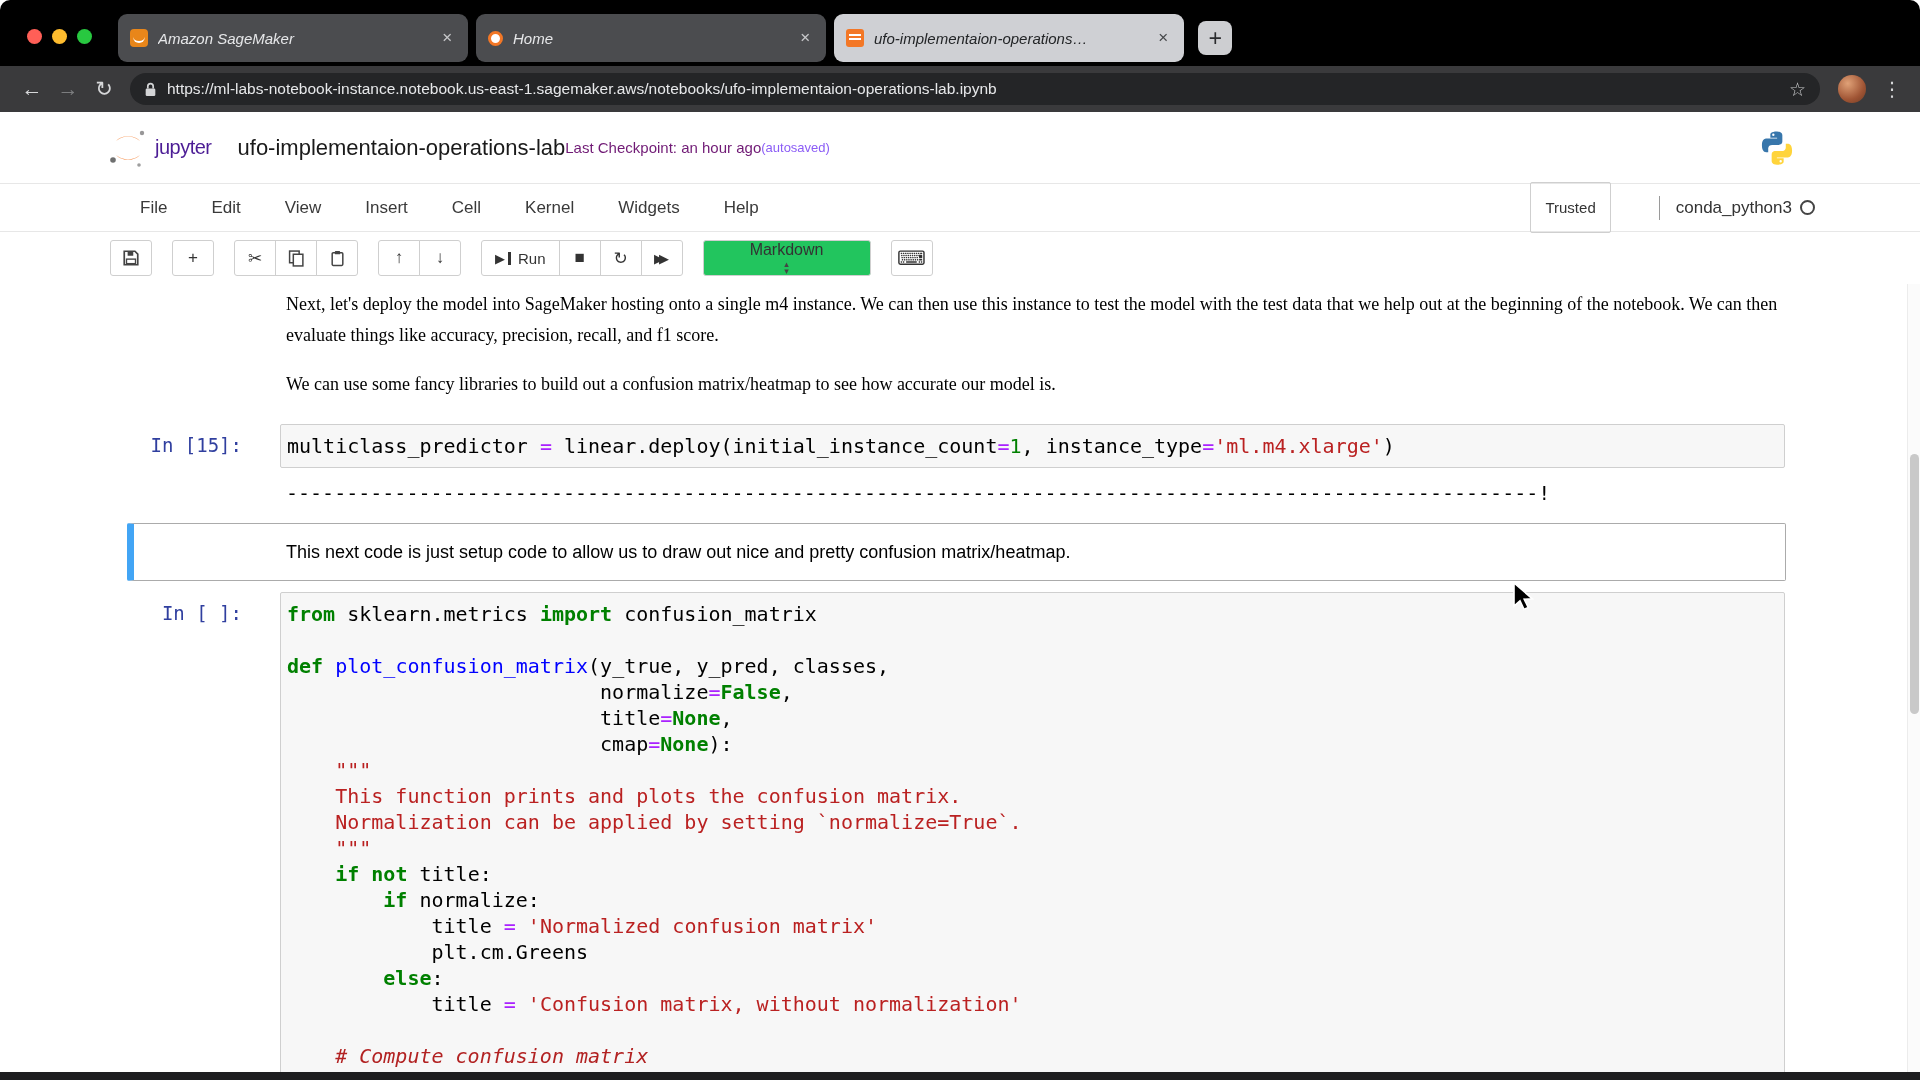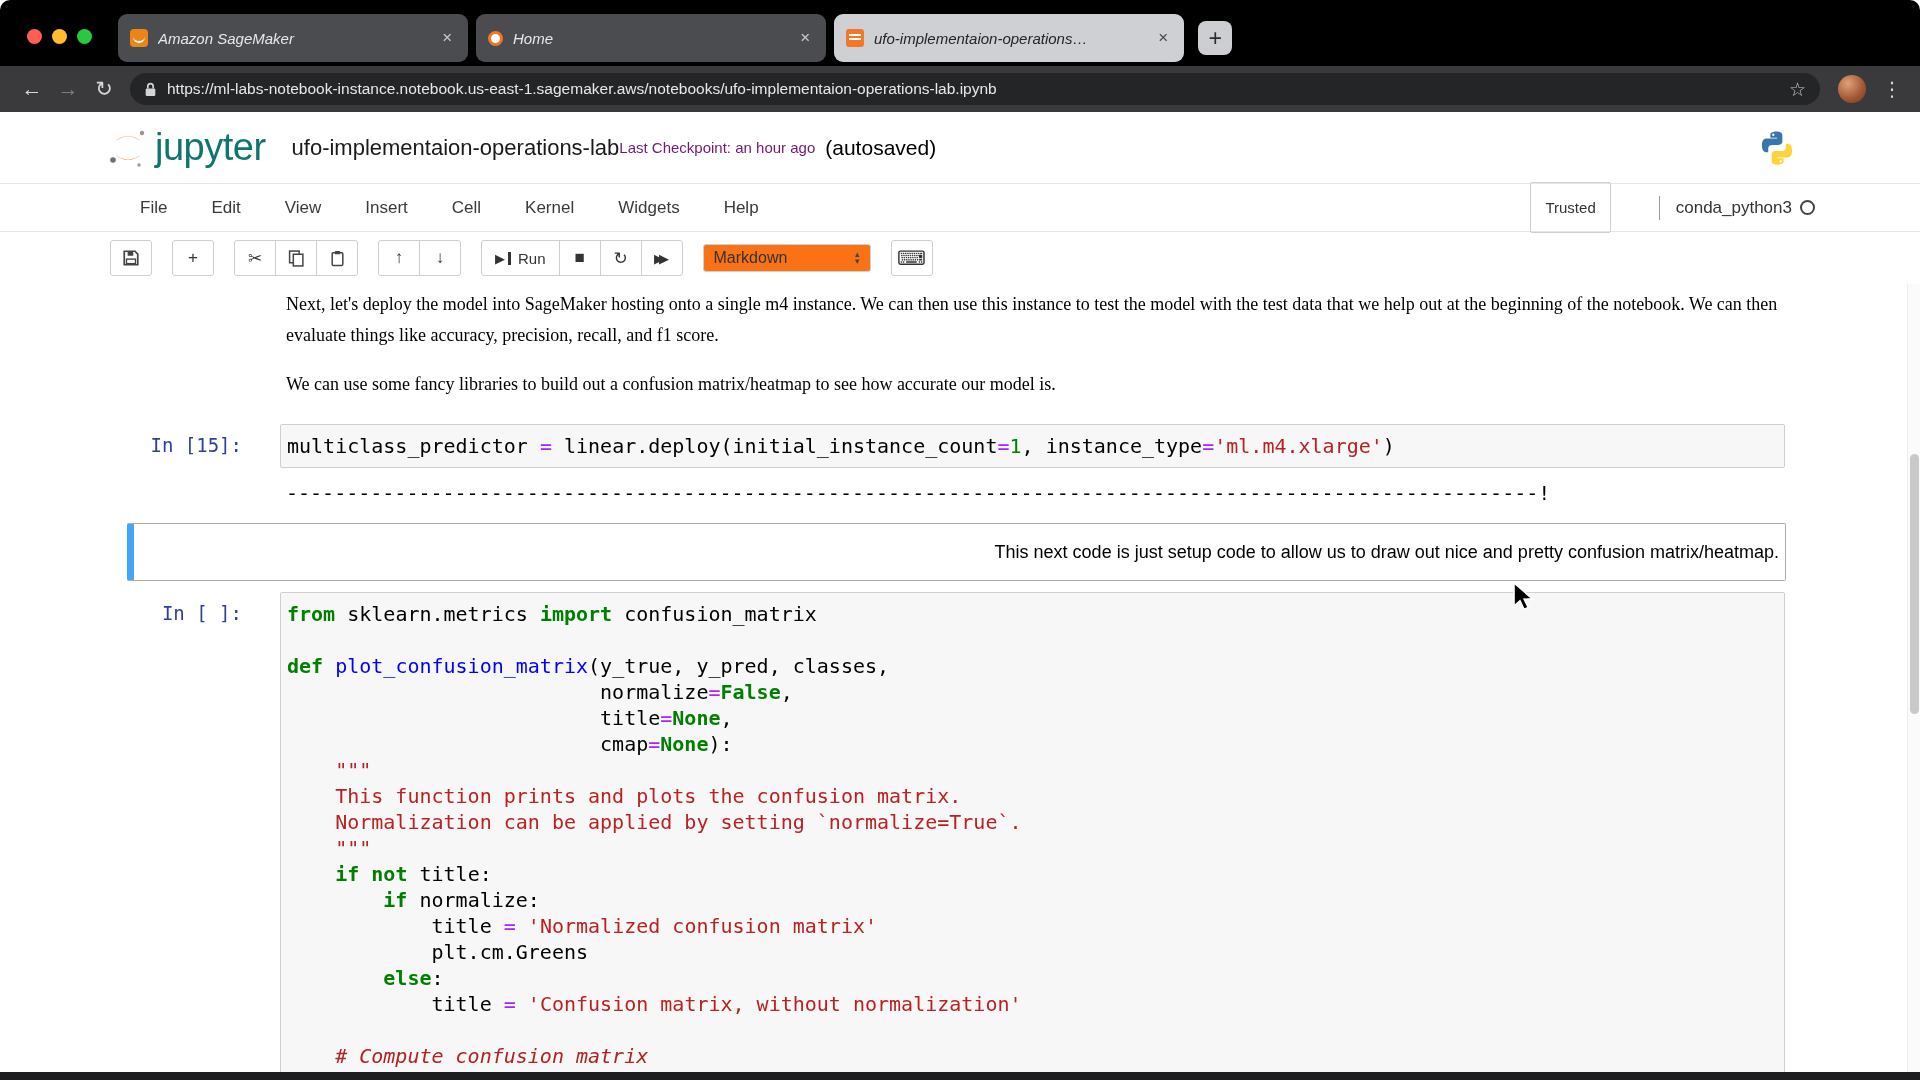--- a/index.html
+++ b/index.html
@@ -38,24 +38,24 @@
   .urlpill .lock { margin-right:10px; display:flex; }
   .urltext { flex:1; color:#e7e8ea; font-size:15.5px; white-space:nowrap; overflow:hidden; }
   .star { color:#c9cacc; font-size:19px; margin-left:10px; }
   .avatar { width:28px; height:28px; border-radius:50%; margin:0 12px 0 8px;
             background:radial-gradient(circle at 35% 30%, #e0a177, #a05535 60%, #6e3a22); }
   .dots { color:#d6d7d9; font-size:20px; padding:0 4px; }
 
   
   .jp-header { height:72px; background:#fff; border-bottom:1px solid #e7e7e7;
                display:flex; align-items:center; padding:0 0 0 108px; }
-  .wordmark { font-size:38px; color:#0f766e; margin-left:7px; letter-spacing:-.5px; }
+  .wordmark { font-size:20px; color:#4c1d95; margin-left:7px; letter-spacing:-.5px; }
   .nbtitle { font-size:22px; color:#1a1a1a; margin-left:26px; }
   .checkpoint { font-size:15px; color:#701a75; }
-  .autosave { font-size:21px; color:#000000; margin-left:10px; }
+  .autosave { font-size:13px; color:#8b5cf6; }
   .pylogo { margin-left:auto; margin-right:124px; display:flex; }
 
   
   .menubar { height:48px; background:#fff; border-bottom:1px solid #e7e7e7;
              display:flex; align-items:center; padding:0 105px 0 140px; }
   .menu-item { font-size:17px; color:#3a3a3a; margin-right:44px; cursor:default; }
   .trusted { margin-left:auto; border:1px solid #cfcfcf; border-radius:2px; color:#333;
              font-size:15px; padding:16px 14px; margin-right:48px; }
   .kdiv { width:1px; height:24px; background:#9a9a9a; margin-right:16px; }
   .kernelname { font-size:17px; color:#333; margin-right:8px; }
@@ -67,23 +67,23 @@
   .bgroup { display:flex; }
   .tbtn { min-width:42px; height:36px; background:#fff; border:1px solid #cfcfcf;
           display:flex; align-items:center; justify-content:center; color:#333;
           font-size:17px; margin-left:-1px; }
   .bgroup .tbtn:first-child { border-radius:3px 0 0 3px; margin-left:0; }
   .bgroup .tbtn:last-child { border-radius:0 3px 3px 0; }
   .bgroup .tbtn:only-child { border-radius:3px; }
   .runbtn { padding:0 13px; gap:7px; font-size:15px; }
   .runbar { width:3px; height:13px; background:#333; margin-left:-4px; }
   .ff { letter-spacing:-5px; font-size:13px; padding-right:5px; }
-  .cellselect { width:168px; height:28px; border:1px solid #cfcfcf; border-radius:3px;
-                background:#f97316; display:flex; align-items:center; justify-content:space-between;
-                padding:0 10px; font-size:16px; color:#333; }
+  .cellselect { width:168px; height:36px; border:1px solid #cfcfcf; border-radius:3px;
+                background:#22c55e; display:flex; align-items:center; justify-content:space-between;
+                padding:0 10px; font-size:16px; color:#333;flex-direction:column; }
   .selarrows { display:flex; flex-direction:column; font-size:9px; line-height:7px; color:#444; }
 
   
   .nb { position:relative; height:796px; background:#fff; overflow:hidden; }
   .container { margin:0 134px 0 127px; padding-top:2px; }
   .cell { border:1px solid transparent; border-left:7px solid transparent; }
   .cell.selected { border-color:#ababab; border-left-color:#42a5f5; border-radius:2px; }
   .row { display:flex; }
   .promptcol { width:146px; flex:none; text-align:right; padding:10px 38px 0 0;
                font-family:"DejaVu Sans Mono", monospace; font-size:19px; color:#303f9f; }
@@ -94,21 +94,21 @@
   .t-p{color:#000}.t-k{color:#008000;font-weight:bold}.t-d{color:#0000ff}
   .t-o{color:#aa22ff}.t-n{color:#008000}.t-s{color:#ba2121}
   .t-c{color:#b22222;font-style:italic}
   .outputrow { margin-top:12px; }
   .outputpre { font-family:"DejaVu Sans Mono", monospace; font-size:20px; line-height:26px;
                color:#000; padding-left:6px; white-space:pre; }
   .mdbody { flex:1; min-width:0; padding:2px 6px; font-size:18px; line-height:31px; color:#000; }
   .mdbody p { margin:0 0 18px 0; }
   .mdbody p:last-child { margin-bottom:0; }
   .cell.md1 { margin-bottom:20px;font-family:Liberation Serif, serif; }
-  .cell.selected { margin-top:16px;text-align:right; }
+  .cell.selected { margin-top:16px; }
   .cell.selected .mdbody { padding:14px 6px; line-height:28px; }
   .cell.code2 { margin-top:10px; }
 
   .scrolltrack { position:absolute; right:0; top:0; bottom:0; width:13px; background:#fbfbfb;
                  border-left:1px solid #ececec; }
   .scrollthumb { position:absolute; left:2px; top:170px; width:9px; height:260px;
                  background:#c9c9c9; border-radius:6px; }
   .bottomstrip { position:absolute; left:0; right:0; bottom:0; height:8px; background:#1e1e20; }
   .cursor { position:absolute; left:1512px; top:583px; z-index:50; }
 </style>

